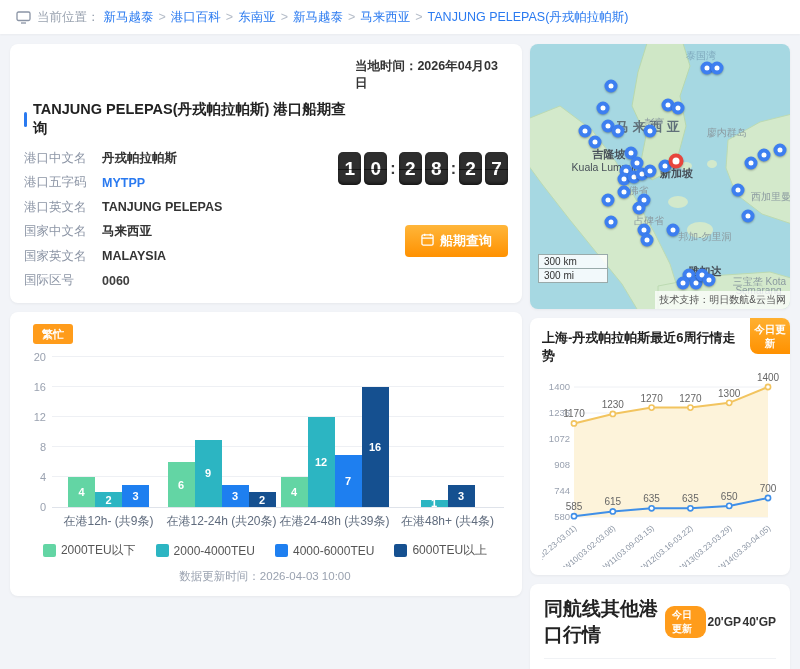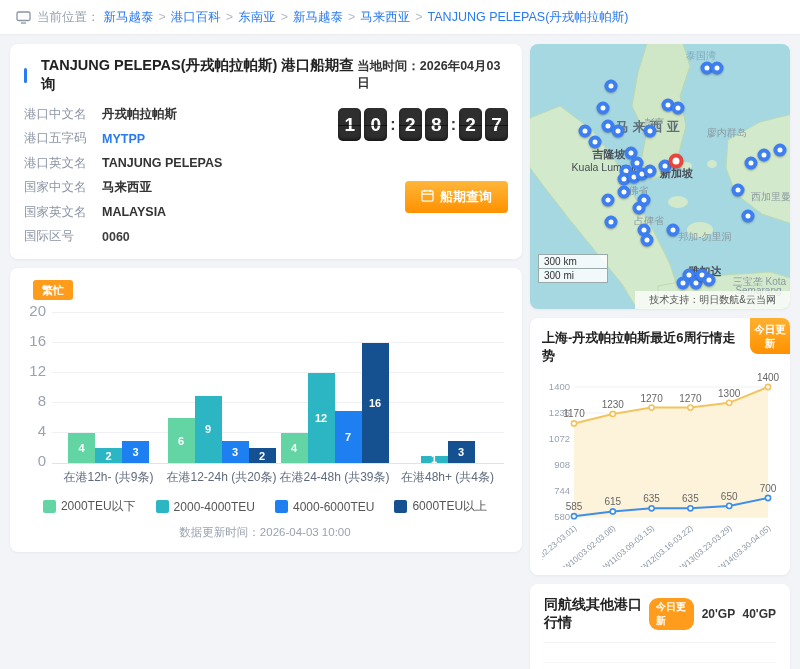--- a/index.html
+++ b/index.html
@@ -17,21 +17,21 @@
 
   
   .content { display:flex; gap:8px; padding:10px; }
   .col-left { width:512px; display:flex; flex-direction:column; gap:9px; }
   .col-right { width:260px; display:flex; flex-direction:column; gap:9px; }
   .card { background:#fff; border-radius:8px; box-shadow:0 1px 3px rgba(0,0,0,.05); }
 
   
   .port-card { padding:12px 14px 10px; }
   .port-head { display:flex; justify-content:space-between; align-items:flex-start; }
-  .sec-title { display:flex; align-items:center; gap:14px; font-size:14.5px; font-weight:bold; color:#222; }
+  .sec-title { display:flex; align-items:center; gap:6px; font-size:14.5px; font-weight:bold; color:#222;margin-top:44px; }
   .accent { width:3px; height:15px; background:#2a7af0; border-radius:2px; flex:0 0 3px; }
   .local-date { font-size:12.5px; font-weight:bold; color:#333; margin-top:2px; }
   .port-body { display:flex; margin-top:8px; }
   .fields { flex:1; }
   .field-row { display:flex; align-items:center; height:24.5px; font-size:12.5px; }
   .field-label { width:78px; color:#8c95a5; flex:0 0 78px; }
   .field-val { font-weight:bold; color:#333; }
   .field-val.blue { color:#2a7af0; cursor:pointer; }
   .field-val.orange { color:#404040; }
   .port-right { width:190px; display:flex; flex-direction:column; align-items:flex-end; }
@@ -49,21 +49,21 @@
 
   
   .chart-card { padding:12px 14px 8px; }
   .chart-title-row { display:flex; align-items:center; }
   .count-orange { color:#ff8c00; }
   .busy-badge { background:#ff9c1b; color:#fff; font-size:11px; font-weight:bold;
     border-radius:3px; padding:2.5px 9px; margin-left:9px; }
   .bars-wrap { margin:14px 4px 0 2px; }
   .bars-plot { position:relative; height:150px; margin-left:26px; border-bottom:1px solid #dfe3ea; }
   .grid-line { position:absolute; left:0; right:0; height:1px; background:#eef0f4; }
-  .ytick { position:absolute; left:-26px; width:20px; text-align:right; font-size:15px; color:#9aa2b0; transform:translateY(6px); }
+  .ytick { position:absolute; left:-26px; width:20px; text-align:right; font-size:11px; color:#9aa2b0; transform:translateY(6px); }
   .groups { position:absolute; inset:0; display:flex; }
   .bar-group { flex:1; display:flex; align-items:flex-end; justify-content:center; }
   .bar { width:27px; position:relative; }
   .bar span { position:absolute; left:0; right:0; top:50%; transform:translateY(-50%);
     text-align:center; color:#fff; font-size:11px; font-weight:bold; }
   .xlabels { display:flex; margin-left:26px; margin-top:5px; }
   .xlabel { flex:1; text-align:center; font-size:12px; color:#5f6b7d; }
   .legend { display:flex; justify-content:center; gap:20px; margin-top:12px; }
   .legend-item { display:flex; align-items:center; gap:5px; font-size:12px; color:#555; cursor:pointer; }
   .legend-swatch { width:13px; height:13px; border-radius:2px; }
@@ -78,34 +78,34 @@
   .map-label.city { font-size:11px; color:#474f58; font-weight:bold; }
   .map-label.city-en { font-size:10.5px; color:#474f58; }
   .map-label.region { font-size:10px; color:#8b9aa0; }
   .m-marker { position:absolute; width:13px; height:13px; border-radius:50%; background:#fff;
     border:4px solid #3d7ff0; box-shadow:0 1px 2px rgba(0,0,0,.3); transform:translate(-50%,-50%); cursor:pointer; }
   .m-marker.red { border-color:#e8453c; width:15px; height:15px; z-index:2; }
   .map-scale { position:absolute; left:8px; bottom:26px; font-size:10px; color:#333; }
   .map-scale div { background:rgba(255,255,255,.85); border:1px solid #9aa; padding:1px 5px; }
   .map-scale div + div { border-top:none; width:70px; }
   .map-attr { position:absolute; right:0; bottom:0; background:rgba(255,255,255,.75);
-    font-size:10px; color:#555; padding:2px 14px; }
+    font-size:10px; color:#555; padding:2px 4px; }
 
   
   .trend-card { padding:11px 10px 4px 12px; position:relative; }
   .trend-title { font-size:13px; font-weight:bold; color:#222; padding-right:42px; }
   .trend-sub { font-size:11px; color:#9aa2b0; margin-top:3px; }
   .trend-badge { position:absolute; top:0; right:0; width:40px; background:linear-gradient(180deg,#ffb030,#ff9100);
     color:#fff; font-size:10.5px; font-weight:bold; text-align:center; line-height:1.35;
     padding:4px 4px; border-radius:0 8px 0 8px; }
 
   
   .freight-card { padding:12px 14px; }
   .f-head { display:flex; align-items:center; padding-bottom:10px; border-bottom:1px solid #f0f2f5; }
-  .f-title { font-size:14px; font-weight:bold; color:#222; }
+  .f-title { font-size:19px; font-weight:bold; color:#222; }
   .f-badge { background:#ff9c1b; color:#fff; font-size:10px; font-weight:bold;
     border-radius:9px; padding:2px 7px; margin-left:6px; }
   .f-col { width:52px; text-align:right; font-size:12px; font-weight:bold; color:#333; }
   .f-spacer { flex:1; }
   .f-row { display:flex; align-items:center; padding:9.5px 0; border-bottom:1px solid #f5f6f8; font-size:12px; }
 </style>
 </head>
 <body>
 
 <div class="crumb-bar">

